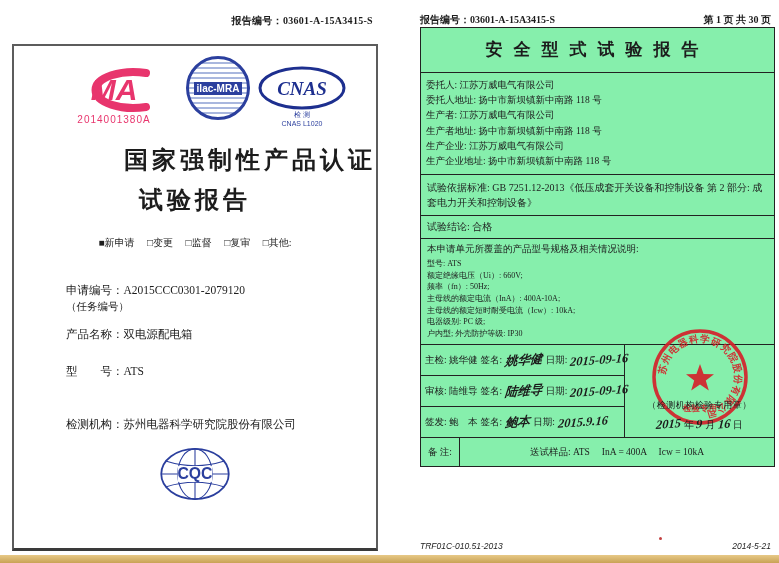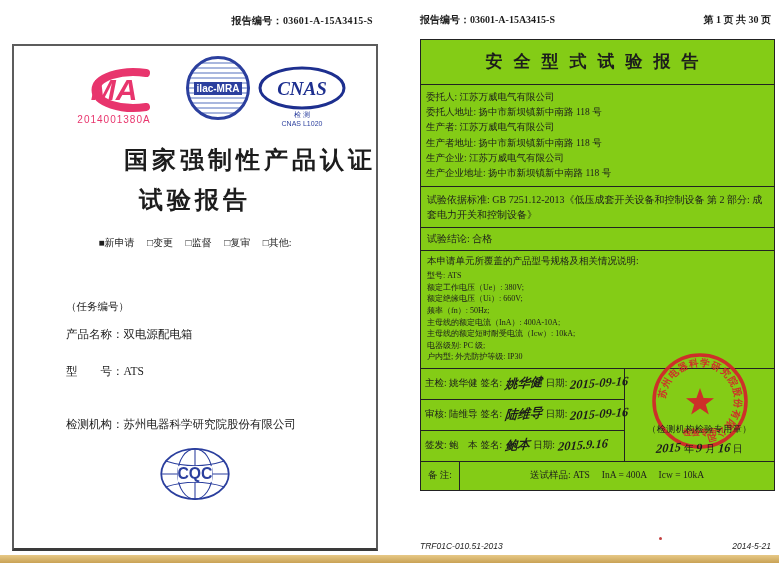--- a/index.html
+++ b/index.html
@@ -37,21 +37,21 @@
     font-size:24px;font-weight:bold;letter-spacing:4px;}
   .lp-checkrow{position:absolute;top:190px;left:0;width:100%;text-align:center;font-size:10px;}
   .lp-checkrow .cb{margin:0 5px;white-space:nowrap;}
   .lp-field{position:absolute;left:52px;font-size:11.5px;white-space:pre;}
   .f1{top:237px;} .f2{top:254px;font-size:10.5px;} .f3{top:281px;} .f4{top:318px;} .f5{top:371px;}
   .logo-cqc{position:absolute;left:50%;transform:translateX(-50%);top:400px;width:72px;height:56px;}
   
   .rp{left:385px;width:394px;height:556px;}
   .rp-header{position:absolute;top:13px;left:35px;right:8px;display:flex;
     justify-content:space-between;font-size:10px;font-weight:bold;}
-  .rp-table{position:absolute;left:35px;top:39px;width:353px;border:1.5px solid #222;background:#84cc16;}
+  .rp-table{position:absolute;left:35px;top:27px;width:353px;border:1.5px solid #222;background:#86efac;}
   .t-title{height:44px;line-height:44px;text-align:center;font-size:17px;font-weight:bold;
     letter-spacing:11px;border-bottom:1.5px solid #222;}
   .t-info{display:flex;border-bottom:1.5px solid #222;}
   .t-info-left{width:160px;border-right:1.5px solid #222;padding:5px 3px 5px 5px;
     font-size:9px;line-height:14.6px;box-sizing:border-box;}
   .t-info-left div{white-space:nowrap;}
   .t-info-right{flex:1;padding:5px 5px;font-size:9.5px;line-height:15.2px;}
   .t-standard{border-bottom:1.5px solid #222;padding:5px 6px;font-size:10px;line-height:15px;}
   .t-conclusion{border-bottom:1.5px solid #222;padding:4px 6px;font-size:10px;}
   .t-coverage{border-bottom:1.5px solid #222;padding:4px 6px 5px;}
@@ -108,20 +108,21 @@
     <div class="lp-title2">试验报告</div>
 
     <div class="lp-checkrow">
       <span class="cb"><span>■</span><span>新申请</span></span>
       <span class="cb"><span>□</span><span>变更</span></span>
       <span class="cb"><span>□</span><span>监督</span></span>
       <span class="cb"><span>□</span><span>复审</span></span>
       <span class="cb"><span>□</span><span>其他:</span></span>
     </div>
 
+    <div class="lp-field f1">申请编号：A2015CCC0301-2079120</div>
     <div class="lp-field f2">（任务编号）</div>
     <div class="lp-field f3">产品名称：双电源配电箱</div>
     <div class="lp-field f4">型　　号：ATS</div>
     <div class="lp-field f5">检测机构：苏州电器科学研究院股份有限公司</div>
 
     <svg class="logo-cqc" viewBox="0 0 100 78">
       <ellipse cx="50" cy="39" rx="47" ry="35" fill="none" stroke="#2b3f9e" stroke-width="2.5"></ellipse>
       <ellipse cx="50" cy="39" rx="24" ry="35" fill="none" stroke="#2b3f9e" stroke-width="1.5"></ellipse>
       <line x1="50" y1="4" x2="50" y2="74" stroke="#2b3f9e" stroke-width="1.5"></line>
       <line x1="3" y1="39" x2="97" y2="39" stroke="#2b3f9e" stroke-width="1.5"></line>
@@ -152,21 +153,20 @@
         <div>生产企业地址: 扬中市新坝镇新中南路 118 号</div>
       </div>
     </div>
 
     <div class="t-standard">试验依据标准: GB 7251.12-2013《低压成套开关设备和控制设备 第 2 部分: 成套电力开关和控制设备》</div>
     <div class="t-conclusion">试验结论: 合格</div>
 
     <div class="t-coverage">
       <div class="cov-head">本申请单元所覆盖的产品型号规格及相关情况说明:</div>
       <div class="cov-line">型号: ATS</div>
-      <div class="cov-line">额定工作电压（Ue）: 380V;</div>
       <div class="cov-line">额定绝缘电压（Ui）: 660V;</div>
       <div class="cov-line">频率（fn）: 50Hz;</div>
       <div class="cov-line">主母线的额定电流（InA）: 400A-10A;</div>
       <div class="cov-line">主母线的额定短时耐受电流（Icw）: 10kA;</div>
       <div class="cov-line">电器级别: PC 级;</div>
       <div class="cov-line">户内型;  外壳防护等级: IP30</div>
     </div>
 
     <div class="t-sign">
       <div class="t-sign-left">

